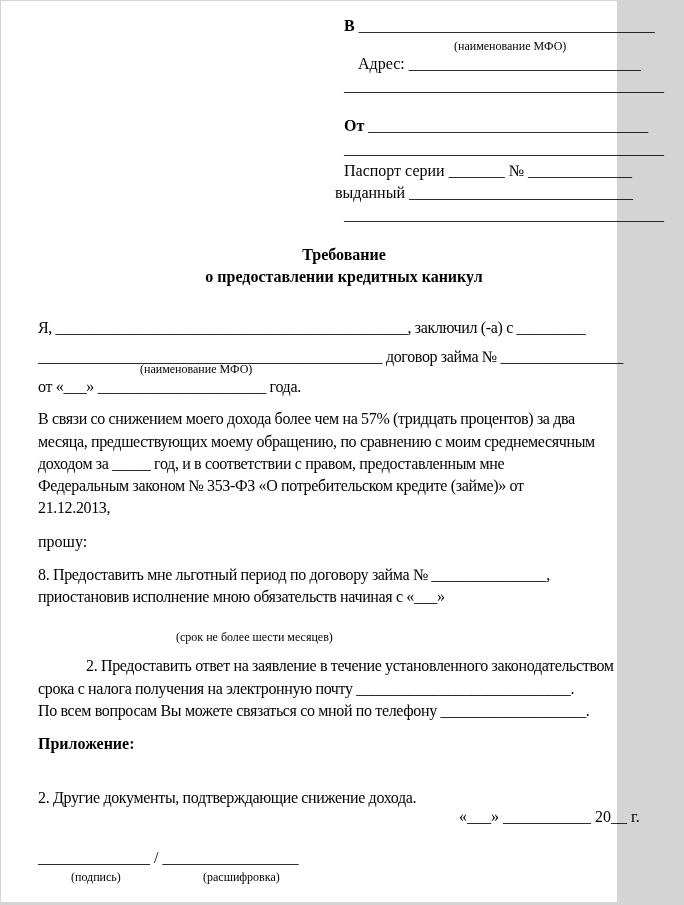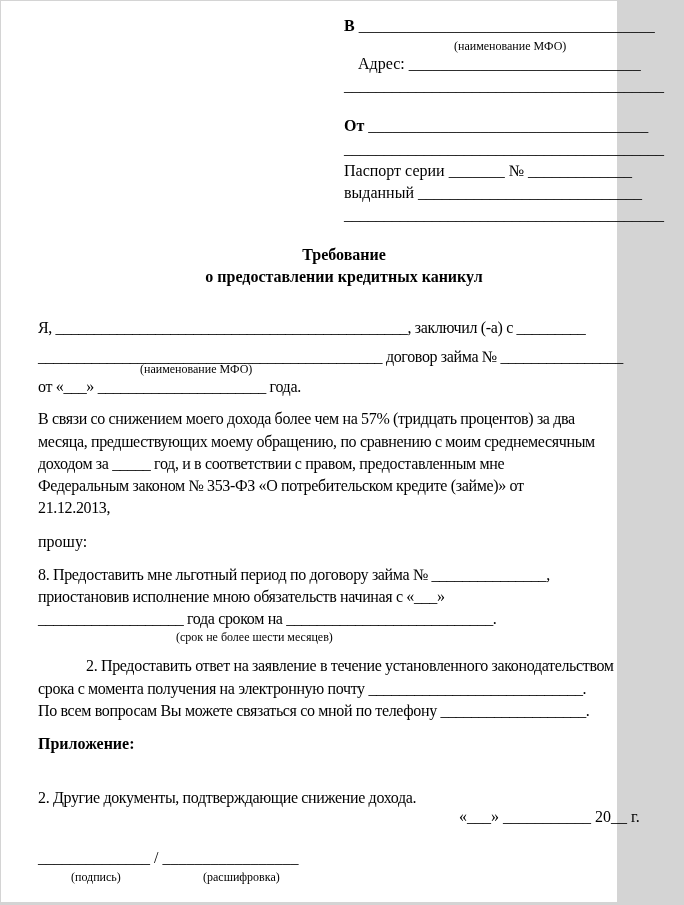--- a/index.html
+++ b/index.html
@@ -21,46 +21,45 @@
 <div class="page">
 
   <div class="ln" style="left:343px;top:14px;"><span class="b">В</span> <span>_____________________________________</span></div>
   <div class="cap" style="left:453px;top:38px;">(наименование МФО)</div>
   <div class="ln" style="left:348px;top:52px;margin-left:9px;"><span>Адрес:</span> <span>_____________________________</span></div>
   <div class="ln" style="left:343px;top:74px;">________________________________________</div>
 
   <div class="ln" style="left:343px;top:114px;"><span class="b">От</span> <span>___________________________________</span></div>
   <div class="ln" style="left:343px;top:137px;">________________________________________</div>
   <div class="ln" style="left:343px;top:159px;">Паспорт серии _______ № _____________</div>
-  <div class="ln" style="left:343px;top:181px;">выданный ____________________________</div>
+  <div class="ln" style="left:334px;top:181px;">выданный ____________________________</div>
   <div class="ln" style="left:343px;top:203px;">________________________________________</div>
 
   <div class="ln b c" style="left:0;width:686px;top:243px;">Требование</div>
   <div class="ln b c" style="left:0;width:686px;top:265px;">о предоставлении кредитных каникул</div>
 
   <div class="ln cond" style="left:37px;top:316px;">Я, ______________________________________________, заключил (-а) с _________</div>
   <div class="ln cond" style="left:37px;top:345px;">_____________________________________________ договор займа № ________________</div>
   <div class="cap" style="left:139px;top:361px;">(наименование МФО)</div>
   <div class="ln cond" style="left:37px;top:375px;text-align:right;">от «___» ______________________ года.</div>
 
   <div class="ln cond" style="left:37px;top:407px;">В связи со снижением моего дохода более чем на 57% (тридцать процентов) за два</div>
   <div class="ln cond" style="left:37px;top:430px;">месяца, предшествующих моему обращению, по сравнению с моим среднемесячным</div>
   <div class="ln cond" style="left:37px;top:452px;">доходом за _____ год, и в соответствии с правом, предоставленным мне</div>
   <div class="ln cond" style="left:37px;top:474px;">Федеральным законом № 353-ФЗ «О потребительском кредите (займе)» от</div>
   <div class="ln cond" style="left:37px;top:496px;">21.12.2013,</div>
 
   <div class="ln" style="left:37px;top:530px;">прошу:</div>
 
   <div class="ln cond" style="left:37px;top:563px;">8. Предоставить мне льготный период по договору займа № _______________,</div>
   <div class="ln cond" style="left:37px;top:585px;">приостановив исполнение мною обязательств начиная с «___»</div>
-  <div class="ln cond" style="left:37px;top:607px;">___________________ года сроком на ___________________________.</div>
   <div class="cap" style="left:175px;top:629px;">(срок не более шести месяцев)</div>
 
   <div class="ln cond" style="left:37px;top:654px;margin-left:48px;">2. Предоставить ответ на заявление в течение установленного законодательством</div>
-  <div class="ln cond" style="left:37px;top:677px;">срока с момента получения на электронную почту ____________________________.</div>
+  <div class="ln cond" style="left:37px;top:677px;">срока с налога получения на электронную почту ____________________________.</div>
   <div class="ln cond" style="left:37px;top:699px;">По всем вопросам Вы можете связаться со мной по телефону ___________________.</div>
 
   <div class="ln b" style="left:37px;top:732px;">Приложение:</div>
   <div class="ln cond" style="left:37px;top:786px;">2. Другие документы, подтверждающие снижение дохода.</div>
 
   <div class="ln" style="left:37px;top:846px;font-family:Liberation Serif, serif;">______________ / _________________</div>
   <div class="cap" style="left:70px;top:869px;">(подпись)</div>
   <div class="cap" style="left:202px;top:869px;">(расшифровка)</div>
   <div class="ln" style="left:458px;top:805px;">«___» ___________ 20__ г.</div>
 

